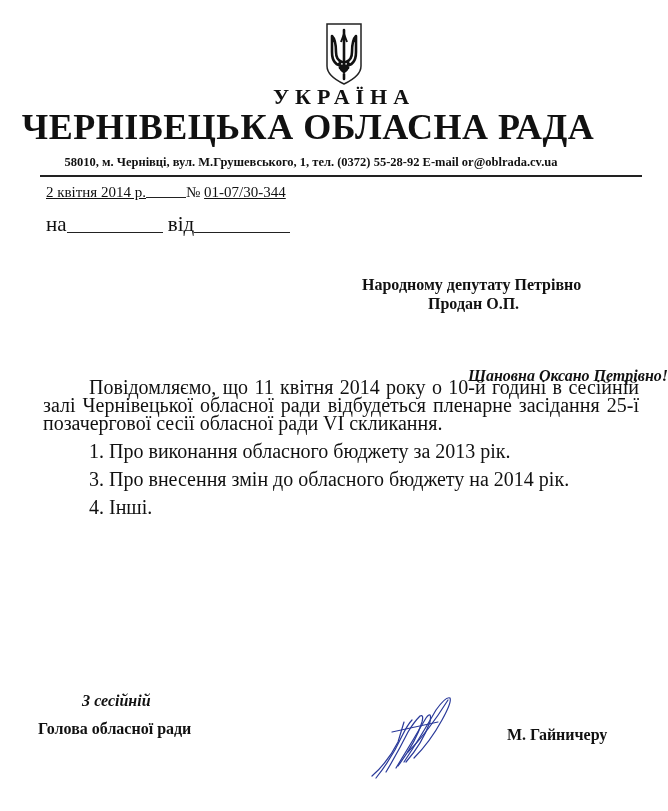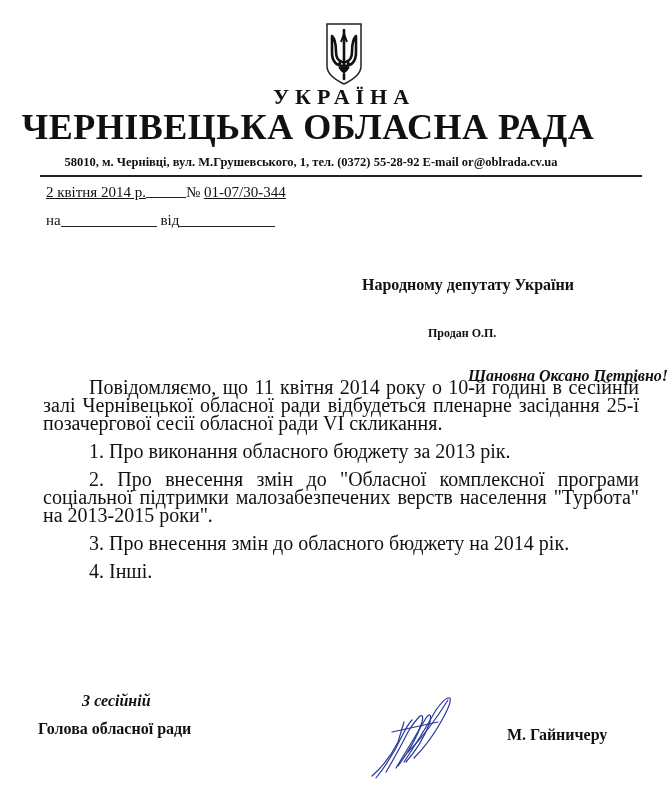--- a/index.html
+++ b/index.html
@@ -18,26 +18,26 @@
       font-weight: bold; font-size: 36px; letter-spacing: 0.5px; box-sizing: border-box;
     }
     #address {
       left: 0; width: 592px; top: 155px; text-align: center;
       font-weight: bold; font-size: 12.5px; padding-left: 30px; box-sizing: border-box;
     }
     #header-rule { left: 40px; top: 175px; width: 602px; height: 0; border-top: 2px solid #222; }
     #date-line { left: 46px; top: 183px; font-size: 15px; }
     #date-line .u { text-decoration: underline; text-align: center; }
     #date-line .gap { display: inline-block; width: 40px; border-bottom: 1px solid #222; height: 14px; vertical-align: -1px; }
-    #ref-line { left: 46px; top: 212px; font-size: 15px; }
+    #ref-line { left: 46px; top: 212px; font-size: 21px; }
     .blank { display: inline-block; border-bottom: 1px solid #222; height: 14px; vertical-align: -2px; }
     .b1 { width: 96px; }
     .b2 { width: 96px; }
     #addressee { left: 362px; top: 276px; font-weight: bold; font-size: 16px; }
-    #addressee-name { left: 428px; top: 326px; font-weight: bold; font-size: 12px; }
+    #addressee-name { left: 428px; top: 295px; font-weight: bold; font-size: 16px; }
     #salutation { left: 0; width: 668px; top: 367px; text-align: right; font-weight: bold; font-style: italic; font-size: 16px; box-sizing: border-box; }
     #body { left: 43px; top: 378px; width: 596px; font-size: 20px; line-height: 18px; }
     #body p { margin: 0; text-align: justify; }
     #body .ind { text-indent: 46px; }
     #body .sp { margin-top: 10px; }
     #body .nj { text-align: left; }
     #regards { left: 82px; top: 692px; font-weight: bold; font-style: italic; font-size: 16px; }
     #position { left: 38px; top: 720px; font-weight: bold; font-size: 16px; }
     #signer { left: 507px; top: 726px; font-weight: bold; font-size: 16px; }
     #signature { left: 368px; top: 692px; width: 100px; height: 90px; }
@@ -61,29 +61,28 @@
 
 <div id="date-line" class="abs">
   <span class="u">2 квітня 2014 р.</span><span class="gap"></span><span>№</span>&nbsp;<span class="u">01-07/30-344</span>
 </div>
 
 <div id="ref-line" class="abs">
   <span>на</span><span class="blank b1"></span>
   <span>від</span><span class="blank b2"></span>
 </div>
 
-<div id="addressee" class="abs">Народному депутату України</div>
+<div id="addressee" class="abs">Народному депутату Петрівно</div>
 <div id="addressee-name" class="abs">Продан О.П.</div>
 
 <div id="salutation" class="abs">Шановна Оксано Петрівно!</div>
 
 <div id="body" class="abs">
   <p class="ind">Повідомляємо, що 11 квітня 2014 року о 10-й годині в сесійній залі Чернівецької обласної ради відбудеться пленарне засідання 25-ї позачергової сесії обласної ради VI скликання.</p>
   <p class="ind sp nj">1. Про виконання обласного бюджету за 2013 рік.</p>
-  <p class="ind sp">2. Про внесення змін до "Обласної комплексної програми соціальної підтримки малозабезпечених верств населення "Турбота" на 2013-2015 роки".</p>
   <p class="ind sp nj">3. Про внесення змін до обласного бюджету на 2014 рік.</p>
   <p class="ind sp nj">4.  Інші.</p>
 </div>
 
 <div id="regards" class="abs">З сесійній</div>
 <div id="position" class="abs">Голова обласної ради</div>
 
 <svg id="signature" class="abs" viewBox="0 0 100 90">
   <g fill="none" stroke="#2a3a9a" stroke-width="1.2" stroke-linecap="round">
     <path d="M4 84 Q20 70 30 50 L36 30"></path>

